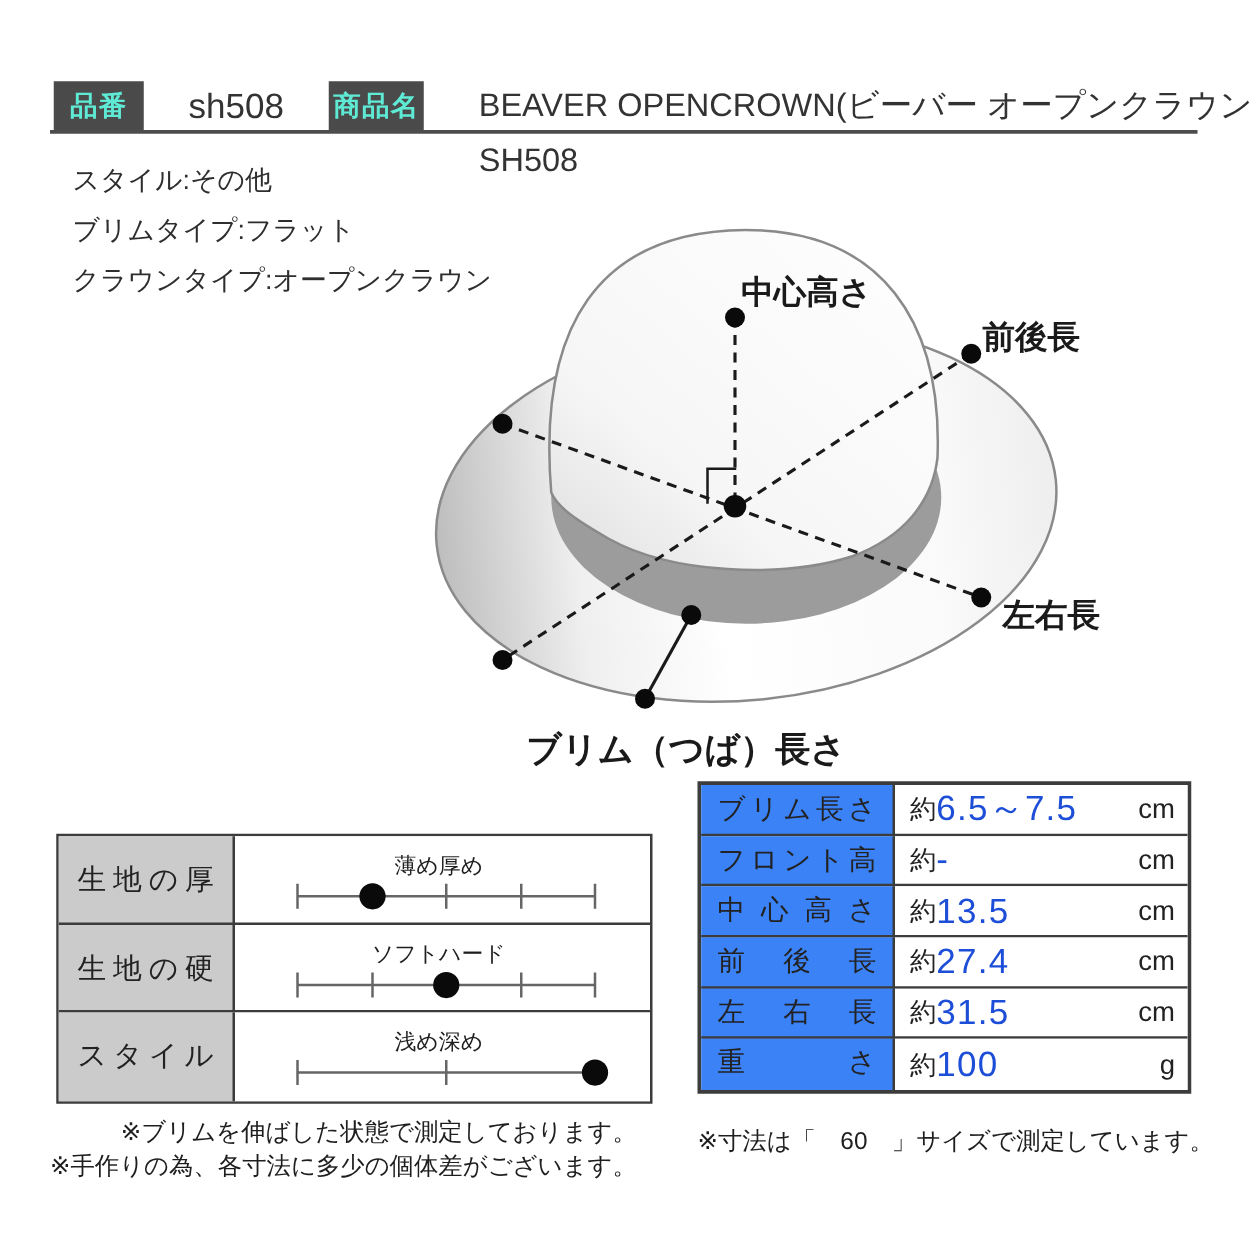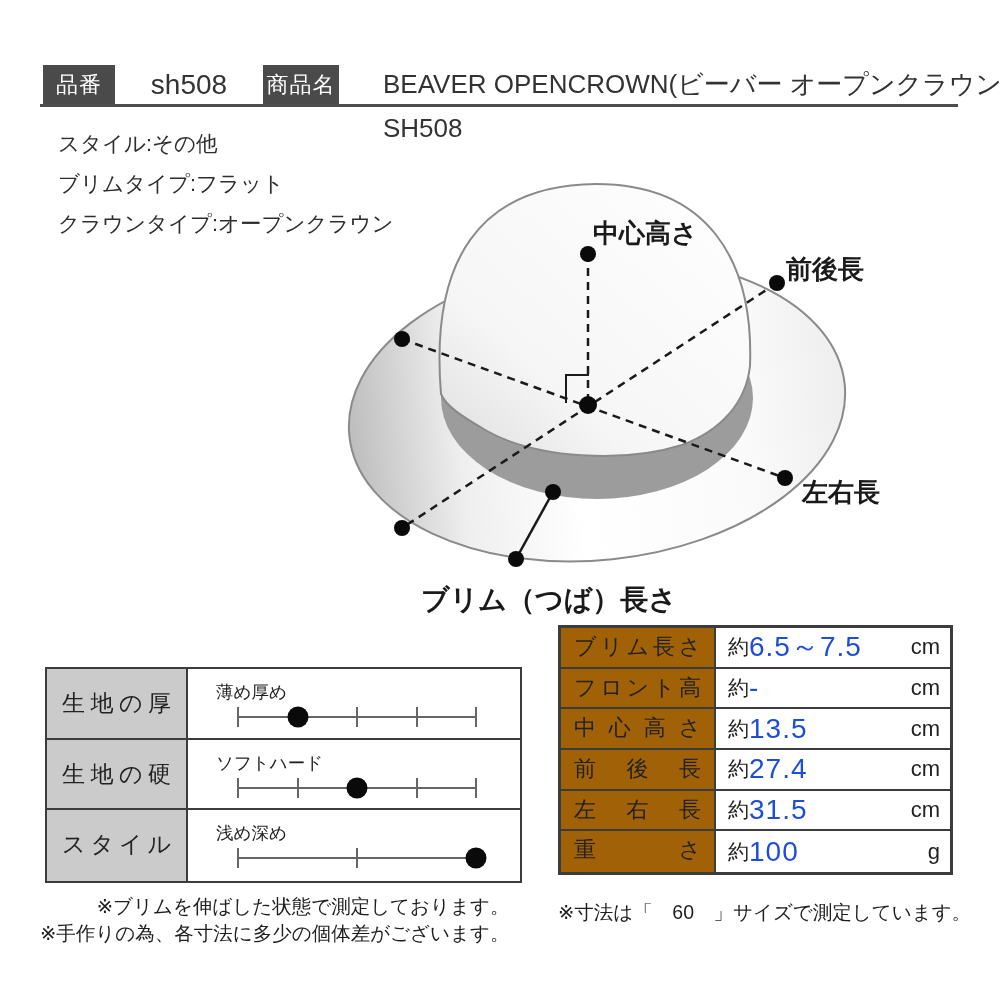--- a/index.html
+++ b/index.html
@@ -1,22 +1,22 @@
 <!DOCTYPE html>
 <html><head>
 <meta charset="utf-8">
 <style>
   * { margin:0; padding:0; box-sizing:border-box; }
   html,body { background:#ffffff; }
   body { font-family:"Liberation Sans","DejaVu Sans",sans-serif; color:#2b2b2b; }
   .page { position:relative; width:1000px; height:1000px; background:#ffffff; overflow:hidden; }
 
   
-  .badge { position:absolute; background:#4a4a4a; color:#ffffff; font-size:22px;
-           display:flex; align-items:center; justify-content:center; letter-spacing:1px; }
+  .badge { position:absolute; background:#4a4a4a; color:#5eead4; font-size:22px;
+           display:flex; align-items:center; justify-content:center; letter-spacing:1px;font-weight:bold; }
   .badge-hinban   { left:43px;  top:65px; width:72px;  height:40px; }
   .badge-shohinmei{ left:263px; top:65px; width:76px;  height:40px; }
   .part-no { position:absolute; left:115px; top:65px; width:148px; height:40px;
              font-size:28px; color:#333; display:flex; align-items:center; justify-content:center; }
   .product-name-line1 { position:absolute; left:383px; top:64px; width:580px; height:40px;
                         font-size:26px; color:#333; line-height:40px; white-space:nowrap; }
   .product-name-line2 { position:absolute; left:383px; top:110px; width:580px; height:40px;
                         font-size:26px; color:#333; line-height:36px; }
   .header-rule { position:absolute; left:40px; top:104px; width:918px; height:3px; background:#4d4d4d; }
 
@@ -32,32 +32,32 @@
   
   .slider-table { position:absolute; left:45px; top:667px; width:477px; height:216px;
                   border:2.5px solid #3c3c3c; display:grid; grid-template-columns:141px 1fr;
                   grid-template-rows:1fr 1fr 1fr; }
   .s-label { background:#cbcbcb; border-bottom:2px solid #3c3c3c; border-right:2px solid #3c3c3c;
              font-size:23px; color:#222; padding:0 15px; line-height:69px;
              text-align:justify; text-align-last:justify; overflow:hidden; }
   .s-cell  { position:relative; background:#fff; border-bottom:2px solid #3c3c3c; }
   .slider-table > div:nth-last-child(-n+2) { border-bottom:none; }
   .mini-labels { position:absolute; left:28px; right:34px; top:11px; display:flex;
-                 justify-content:flex-start; font-size:17.5px; color:#1e1e1e; }
+                 justify-content:center; font-size:17.5px; color:#1e1e1e; }
   .track { position:absolute; left:50px; right:44px; top:47px; height:2px; background:#666; }
   .track .tick { position:absolute; width:2px; height:20px; background:#666; top:1px;
                  transform:translate(-50%,-50%); }
   .track .dot { position:absolute; width:21px; height:21px; border-radius:50%; background:#0a0a0a;
                 top:1px; transform:translate(-50%,-50%); }
 
   
   .measure-table { position:absolute; left:558px; top:625px; width:395px; height:250px;
                    border:3px solid #3c3c3c; display:grid; grid-template-columns:155px 1fr;
                    grid-auto-rows:1fr; }
-  .m-label { background:#a16207; border-bottom:2px solid #3c3c3c; border-right:2.5px solid #3c3c3c;
+  .m-label { background:#3b82f6; border-bottom:2px solid #3c3c3c; border-right:2.5px solid #3c3c3c;
              font-size:22px; color:#222; padding:0 13px; line-height:38px;
              text-align:justify; text-align-last:justify; overflow:hidden; }
   .m-value { background:#fff; border-bottom:2px solid #3c3c3c; display:flex; align-items:center;
              padding:0 10px 0 12px; }
   .measure-table > div:nth-last-child(-n+2) { border-bottom:none; }
   .m-approx { font-size:21px; color:#222; }
   .m-num { flex:1; text-align:left; font-size:28px; color:#1d4ed8; letter-spacing:1px; }
   .m-unit { width:42px; text-align:right; font-size:22px; color:#222; }
 
   

